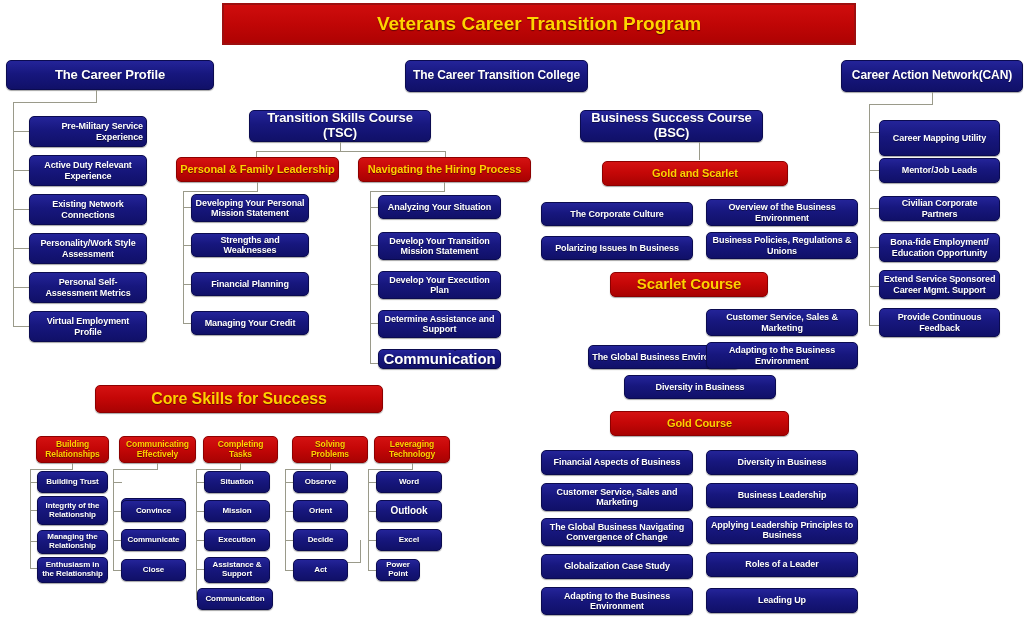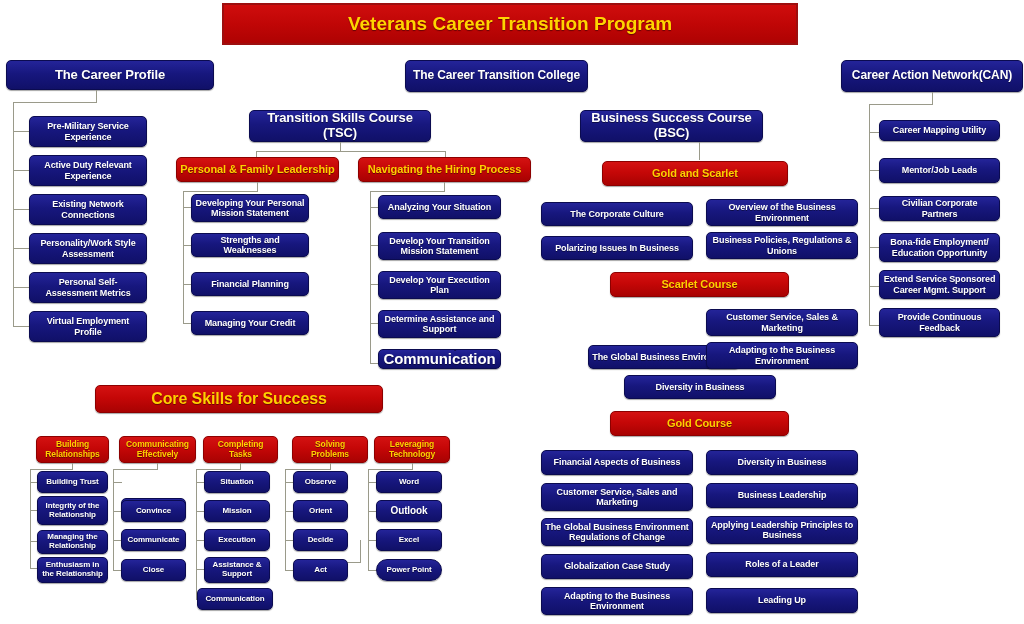--- a/index.html
+++ b/index.html
@@ -66,35 +66,35 @@
     background: #9a9a8a;
   }
   .vline { width: 1px; }
   .hline { height: 1px; }
 </style>
 </head>
 <body>
 
 <div id="canvas">
 
-  <div class="title-banner" style="left:222px; top:3px; width:576px; height:42px; font-size:19px;">Veterans Career Transition Program</div>
+  <div class="title-banner" style="left:222px; top:3px; width:634px; height:42px; font-size:19px;">Veterans Career Transition Program</div>
 
   <div class="box blue" style="left:6px; top:60px; width:208px; height:30px; font-size:13px;">The Career Profile</div>
 
   <div class="line vline" style="left:96px; top:90px; height:12px;"></div>
   <div class="line hline" style="left:13px; top:102px; width:84px;"></div>
   <div class="line vline" style="left:13px; top:102px; height:225px;"></div>
   <div class="line hline" style="left:13px; top:131px; width:16px;"></div>
   <div class="line hline" style="left:13px; top:170px; width:16px;"></div>
   <div class="line hline" style="left:13px; top:209px; width:16px;"></div>
   <div class="line hline" style="left:13px; top:248px; width:16px;"></div>
   <div class="line hline" style="left:13px; top:287px; width:16px;"></div>
   <div class="line hline" style="left:13px; top:326px; width:16px;"></div>
 
-  <div class="box blue" style="left:29px; top:116px; width:118px; height:31px; font-size:9px;">Pre-Military Service Experience</div>
+  <div class="box blue" style="left:29px; top:116px; width:118px; height:31px; font-size:9px;text-align:right;">Pre-Military Service Experience</div>
   <div class="box blue" style="left:29px; top:155px; width:118px; height:31px; font-size:9px;">Active Duty Relevant Experience</div>
   <div class="box blue" style="left:29px; top:194px; width:118px; height:31px; font-size:9px;">Existing Network Connections</div>
   <div class="box blue" style="left:29px; top:233px; width:118px; height:31px; font-size:9px;">Personality/Work Style Assessment</div>
   <div class="box blue" style="left:29px; top:272px; width:118px; height:31px; font-size:9px;">Personal Self-Assessment Metrics</div>
   <div class="box blue" style="left:29px; top:311px; width:118px; height:31px; font-size:9px;">Virtual Employment Profile</div>
 
   <div class="box blue" style="left:405px; top:60px; width:183px; height:32px; font-size:12px;">The Career Transition College</div>
 
   <div class="box blue" style="left:249px; top:110px; width:182px; height:32px; font-size:13px;">Transition Skills Course (TSC)</div>
 
@@ -136,32 +136,32 @@
   <div class="box blue" style="left:580px; top:110px; width:183px; height:32px; font-size:13px;">Business Success Course (BSC)</div>
   <div class="line vline" style="left:699px; top:142px; height:18px;"></div>
 
   <div class="box red" style="left:602px; top:161px; width:186px; height:25px; font-size:11px;">Gold and Scarlet</div>
 
   <div class="box blue" style="left:541px; top:202px; width:152px; height:24px; font-size:9px;">The Corporate Culture</div>
   <div class="box blue" style="left:541px; top:236px; width:152px; height:24px; font-size:9px;">Polarizing Issues In Business</div>
   <div class="box blue" style="left:706px; top:199px; width:152px; height:27px; font-size:9px;">Overview of the Business Environment</div>
   <div class="box blue" style="left:706px; top:232px; width:152px; height:27px; font-size:9px;">Business Policies, Regulations &amp; Unions</div>
 
-  <div class="box red" style="left:610px; top:272px; width:179px; height:25px; font-size:11px;">Scarlet Course</div>
+  <div class="box red" style="left:610px; top:272px; width:158px; height:25px; font-size:15px;">Scarlet Course</div>
 
   <div class="box blue" style="left:541px; top:345px; width:152px; height:24px; font-size:9px;margin-left:47px;">The Global Business Environment</div>
   <div class="box blue" style="left:706px; top:309px; width:152px; height:27px; font-size:9px;">Customer Service, Sales &amp; Marketing</div>
   <div class="box blue" style="left:706px; top:342px; width:152px; height:27px; font-size:9px;">Adapting to the Business Environment</div>
   <div class="box blue" style="left:624px; top:375px; width:152px; height:24px; font-size:9px;">Diversity in Business</div>
 
   <div class="box red" style="left:610px; top:411px; width:179px; height:25px; font-size:11px;">Gold Course</div>
 
   <div class="box blue" style="left:541px; top:450px; width:152px; height:25px; font-size:9px;">Financial Aspects of Business</div>
   <div class="box blue" style="left:541px; top:483px; width:152px; height:28px; font-size:9px;">Customer Service, Sales and Marketing</div>
-  <div class="box blue" style="left:541px; top:518px; width:152px; height:28px; font-size:9px;">The Global Business Environment Regulations of Change</div>
+  <div class="box blue" style="left:541px; top:518px; width:152px; height:28px; font-size:9px;">The Global Business Navigating Convergence of Change</div>
   <div class="box blue" style="left:541px; top:554px; width:152px; height:25px; font-size:9px;">Globalization Case Study</div>
   <div class="box blue" style="left:541px; top:587px; width:152px; height:28px; font-size:9px;">Adapting to the Business Environment</div>
 
   <div class="box blue" style="left:706px; top:450px; width:152px; height:25px; font-size:9px;">Diversity in Business</div>
   <div class="box blue" style="left:706px; top:483px; width:152px; height:25px; font-size:9px;">Business Leadership</div>
   <div class="box blue" style="left:706px; top:516px; width:152px; height:28px; font-size:9px;">Applying Leadership Principles to Business</div>
   <div class="box blue" style="left:706px; top:552px; width:152px; height:25px; font-size:9px;">Roles of a Leader</div>
   <div class="box blue" style="left:706px; top:588px; width:152px; height:25px; font-size:9px;">Leading Up</div>
 
   <div class="box blue" style="left:841px; top:60px; width:182px; height:32px; font-size:12px;">Career Action Network(CAN)</div>
@@ -169,21 +169,21 @@
   <div class="line vline" style="left:932px; top:92px; height:12px;"></div>
   <div class="line hline" style="left:869px; top:104px; width:64px;"></div>
   <div class="line vline" style="left:869px; top:104px; height:222px;"></div>
   <div class="line hline" style="left:869px; top:132px; width:11px;"></div>
   <div class="line hline" style="left:869px; top:170px; width:11px;"></div>
   <div class="line hline" style="left:869px; top:208px; width:11px;"></div>
   <div class="line hline" style="left:869px; top:247px; width:11px;"></div>
   <div class="line hline" style="left:869px; top:286px; width:11px;"></div>
   <div class="line hline" style="left:869px; top:325px; width:11px;"></div>
 
-  <div class="box blue" style="left:879px; top:120px; width:121px; height:21px; font-size:9px;">Career Mapping Utility</div>
+  <div class="box blue" style="left:879px; top:120px; width:121px; height:36px; font-size:9px;">Career Mapping Utility</div>
   <div class="box blue" style="left:879px; top:158px; width:121px; height:25px; font-size:9px;">Mentor/Job Leads</div>
   <div class="box blue" style="left:879px; top:196px; width:121px; height:25px; font-size:9px;">Civilian Corporate Partners</div>
   <div class="box blue" style="left:879px; top:233px; width:121px; height:29px; font-size:9px;">Bona-fide Employment/ Education Opportunity</div>
   <div class="box blue" style="left:879px; top:270px; width:121px; height:29px; font-size:9px;">Extend Service Sponsored Career Mgmt. Support</div>
   <div class="box blue" style="left:879px; top:308px; width:121px; height:29px; font-size:9px;">Provide Continuous Feedback</div>
 
   <div class="box red" style="left:95px; top:385px; width:288px; height:28px; font-size:16px;">Core Skills for Success</div>
 
   <div class="box red" style="left:36px; top:436px; width:73px; height:27px; font-size:8.5px;">Building Relationships</div>
   <div class="line vline" style="left:72px; top:463px; height:6px;"></div>
@@ -245,15 +245,15 @@
   <div class="line vline" style="left:412px; top:463px; height:6px;"></div>
   <div class="line hline" style="left:368px; top:469px; width:45px;"></div>
   <div class="line vline" style="left:368px; top:469px; height:102px;"></div>
   <div class="line hline" style="left:368px; top:482px; width:9px;"></div>
   <div class="line hline" style="left:368px; top:511px; width:9px;"></div>
   <div class="line hline" style="left:368px; top:540px; width:9px;"></div>
   <div class="line hline" style="left:368px; top:570px; width:9px;"></div>
   <div class="box blue" style="left:376px; top:471px; width:66px; height:22px; font-size:8px;">Word</div>
   <div class="box blue" style="left:376px; top:500px; width:66px; height:22px; font-size:10px;">Outlook</div>
   <div class="box blue" style="left:376px; top:529px; width:66px; height:22px; font-size:8px;">Excel</div>
-  <div class="box blue" style="left:376px; top:559px; width:66px; height:22px; font-size:8px;border-radius:11px;">Power Point</div>
+  <div class="box blue" style="left:376px; top:559px; width:44px; height:22px; font-size:8px;">Power Point</div>
 
 </div>
 
 </body></html>

